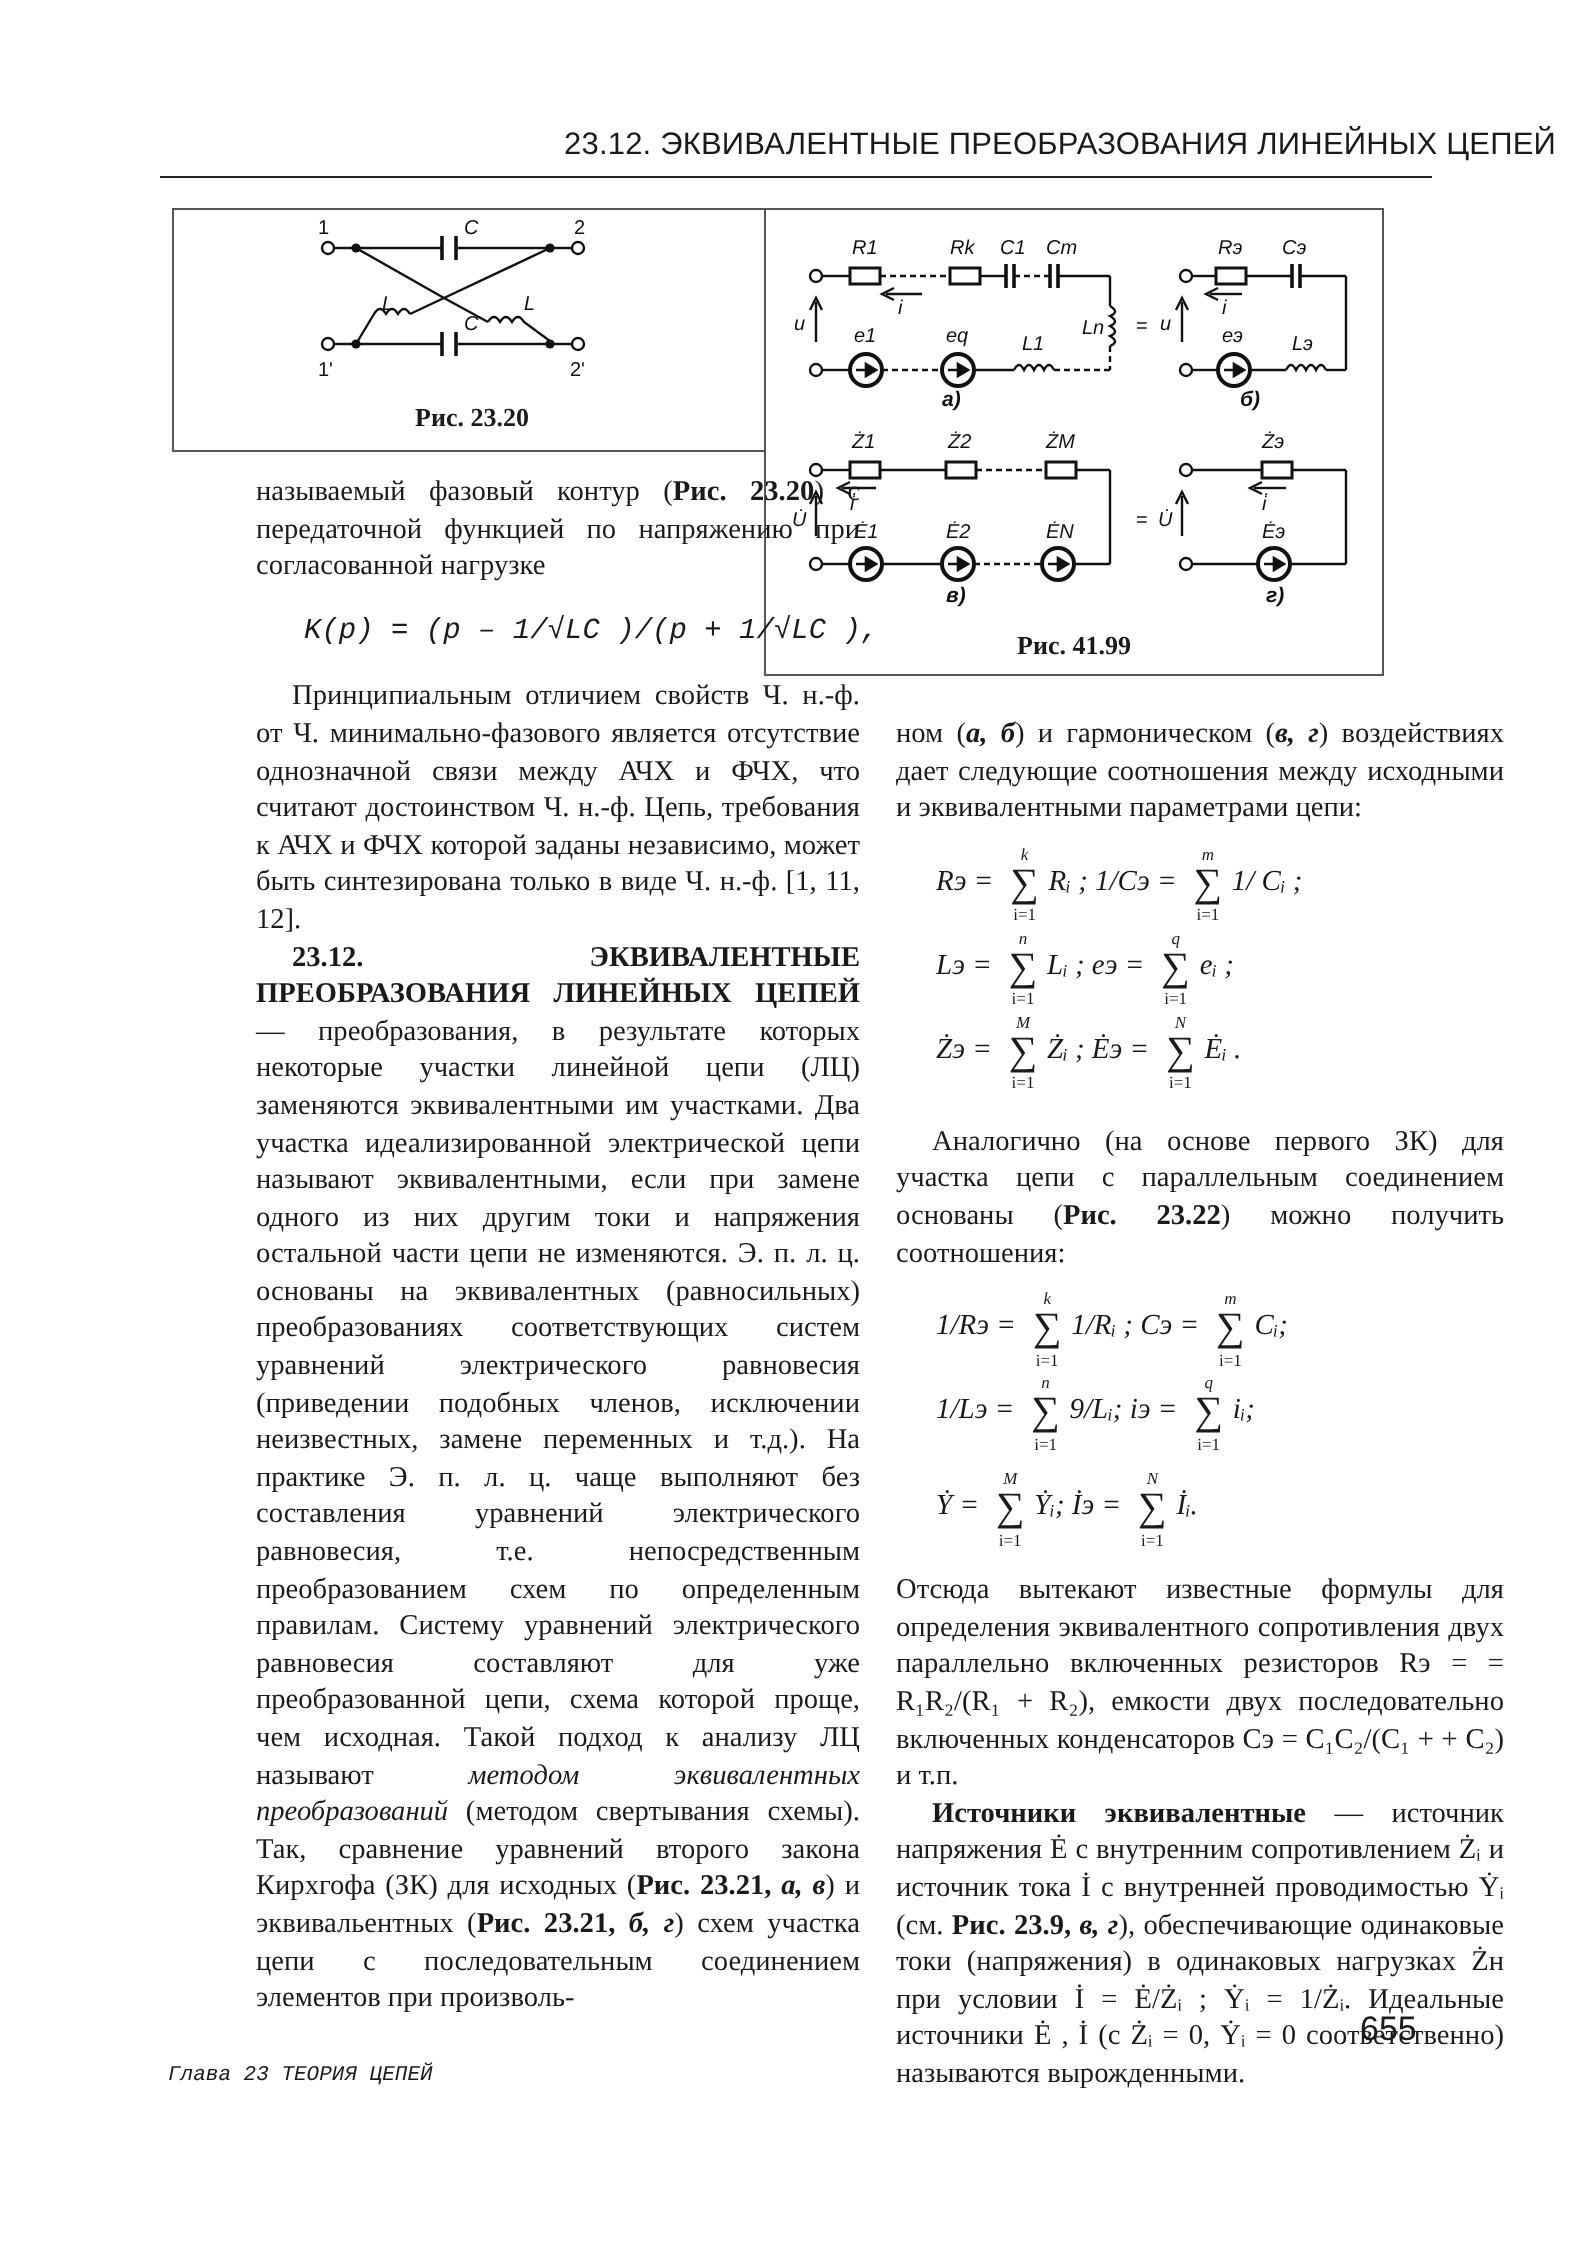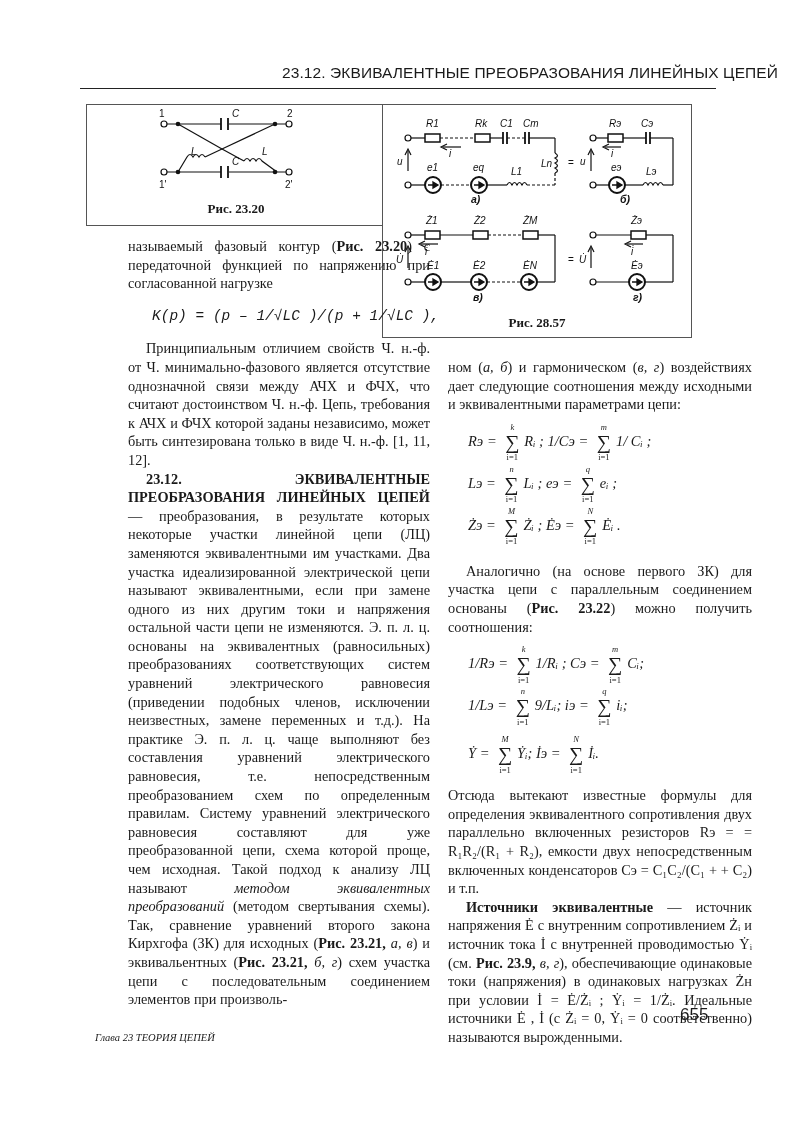--- a/index.html
+++ b/index.html
@@ -17,30 +17,30 @@
   .fig-frame svg text { font-family: "Liberation Sans", sans-serif; font-style: italic; font-size: 10px; fill: #111; }
   .fig-frame svg text.lbl { font-weight: bold; font-size: 10.5px; }
 
   .col { position: absolute; font-family: "Liberation Serif", "DejaVu Serif", serif; font-size: 14.3px; line-height: 18.6px; text-align: justify; margin-left: 44px; }
   #col-left { left: 84px; top: 237px; width: 302px; }
   #col-right { left: 404px; top: 358px; width: 304px; }
   .col p { margin: 0; }
   .indent { text-indent: 18px; }
   .formula { font-family: Liberation Mono, monospace; font-size: 14.5px; margin: 14px 0 14px 24px; white-space: nowrap; }
   .b { font-weight: bold; }
-  .bi { font-weight: normal; font-style: italic; }
+  .bi { font-weight: bold; font-style: italic; }
   .it { font-style: italic; }
 
   .eqblock { position: relative; height: 42px; margin-left: 20px; font-size: 14.5px; white-space: nowrap; }
   .sum { display: inline-block; position: relative; width: 20px; text-align: center; font-size: 20px; vertical-align: -3px; margin: 0 2px; }
   .sum .up, .sum .dn { position: absolute; left: 0; right: 0; font-size: 8.5px; font-style: italic; line-height: 9px; }
   .sum .up { top: -10px; }
   .sum .dn { bottom: -11px; font-style: normal; }
 
-  #footer-left { position: absolute; left: 84px; top: 1032px; font-size: 10.5px; font-style: italic; font-family: Liberation Serif, serif; margin-left: 11px; }
+  #footer-left { position: absolute; left: 84px; top: 1032px; font-size: 10.5px; font-style: italic; font-family: Liberation Mono, monospace; }
   #footer-page { position: absolute; left: 680px; top: 1005px; font-size: 17px; font-family: "Liberation Sans", sans-serif; }
 </style>
 </head>
 <body>
 
 <div id="running-head" class="sans">23.12. ЭКВИВАЛЕНТНЫЕ ПРЕОБРАЗОВАНИЯ ЛИНЕЙНЫХ  ЦЕПЕЙ</div>
 <div id="head-rule"></div>
 
 <div id="fig-23-20" class="fig-frame">
   <svg width="298" height="120">
@@ -210,21 +210,21 @@
     <text x="13" y="158">U̇</text>
     <text x="42" y="150">i̇</text>
     <text x="185" y="158" style="font-style:normal">=</text>
     <text x="196" y="158">U̇</text>
     <text x="248" y="119">Żэ</text>
     <text x="248" y="164">Ėэ</text>
     <text x="248" y="150">i̇</text>
     <text class="lbl" x="90" y="196">в)</text>
     <text class="lbl" x="250" y="196">г)</text>
   </svg>
-  <div class="fig-caption" style="top:210px">Рис. 28.57</div>
+  <div class="fig-caption" style="top:210px">Рис. 41.99</div>
 </div>
 
 <div id="col-left" class="col">
   <p><span>называемый фазовый контур (</span><span class="b">Рис. 23.20</span><span>) с передаточной функцией по напряжению при согласованной нагрузке</span></p>
   <div class="formula it">K(p) = (p – 1/√LC )/(p + 1/√LC ),</div>
   <p class="indent">Принципиальным отличием свойств Ч. н.-ф. от Ч. минимально-фазового является отсутствие однозначной связи между АЧХ и ФЧХ, что считают достоинством Ч. н.-ф. Цепь, требования к АЧХ и ФЧХ которой заданы независимо, может быть синтезирована только в виде Ч. н.-ф. [1, 11, 12].</p>
   <p class="indent"><span class="b">23.12. ЭКВИВАЛЕНТНЫЕ ПРЕОБРАЗОВАНИЯ ЛИНЕЙНЫХ ЦЕПЕЙ</span><span> — преобразования, в результате которых некоторые участки линейной цепи (ЛЦ) заменяются эквивалентными им участками. Два участка идеализированной электрической цепи называют эквивалентными, если при замене одного из них другим токи и напряжения остальной части цепи не изменяются. Э. п. л. ц. основаны на эквивалентных (равносильных) преобразованиях соответствующих систем уравнений электрического равновесия (приведении подобных членов, исключении неизвестных, замене переменных и т.д.). На практике Э. п. л. ц. чаще выполняют без составления уравнений электрического равновесия, т.е. непосредственным преобразованием схем по определенным правилам. Систему уравнений электрического равновесия составляют для уже преобразованной цепи, схема которой проще, чем исходная. Такой подход к анализу ЛЦ называют </span><span class="it">методом эквивалентных преобразований</span><span> (методом свертывания схемы). Так, сравнение уравнений второго закона Кирхгофа (ЗК) для исходных (</span><span class="b">Рис. 23.21, </span><span class="bi">а, в</span><span>) и эквивальентных (</span><span class="b">Рис. 23.21, </span><span class="bi">б, г</span><span>) схем участка цепи с последовательным соединением элементов при произволь-</span></p>
 </div>
 
 <div id="col-right" class="col">
@@ -248,18 +248,18 @@
     <span>1/Rэ = </span><span class="sum">∑<span class="up">k</span><span class="dn">i=1</span></span><span>1/Rᵢ ; Cэ = </span><span class="sum">∑<span class="up">m</span><span class="dn">i=1</span></span><span>Cᵢ;</span>
   </div>
   <div class="eqblock it">
     <span>1/Lэ = </span><span class="sum">∑<span class="up">n</span><span class="dn">i=1</span></span><span>9/Lᵢ; iэ = </span><span class="sum">∑<span class="up">q</span><span class="dn">i=1</span></span><span>iᵢ;</span>
   </div>
   <div style="height:6px"></div>
   <div class="eqblock it">
     <span>Ẏ = </span><span class="sum">∑<span class="up">M</span><span class="dn">i=1</span></span><span>Ẏᵢ;  İэ = </span><span class="sum">∑<span class="up">N</span><span class="dn">i=1</span></span><span>İᵢ.</span>
   </div>
 
-  <p>Отсюда вытекают известные формулы для определения эквивалентного сопротивления двух параллельно включенных резисторов Rэ = = R₁R₂/(R₁ + R₂), емкости двух непосредственным включенных конденсаторов Cэ = C₁C₂/(C₁ + + C₂) и т.п.</p>
+  <p>Отсюда вытекают известные формулы для определения эквивалентного сопротивления двух параллельно включенных резисторов Rэ = = R₁R₂/(R₁ + R₂), емкости двух последовательно включенных конденсаторов Cэ = C₁C₂/(C₁ + + C₂) и т.п.</p>
   <p class="indent"><span class="b">Источники эквивалентные</span><span> — источник напряжения Ė с внутренним сопротивлением Żᵢ и источник тока İ с внутренней проводимостью Ẏᵢ (см. </span><span class="b">Рис. 23.9, </span><span class="bi">в, г</span><span>), обеспечивающие одинаковые токи (напряжения) в одинаковых нагрузках Żн при условии İ = Ė/Żᵢ ; Ẏᵢ = 1/Żᵢ. Идеальные источники Ė , İ (с Żᵢ = 0, Ẏᵢ = 0 соответственно) называются вырожденными.</span></p>
 </div>
 
 <div id="footer-left">Глава 23  ТЕОРИЯ ЦЕПЕЙ</div>
 <div id="footer-page">655</div>
 
 </body></html>

